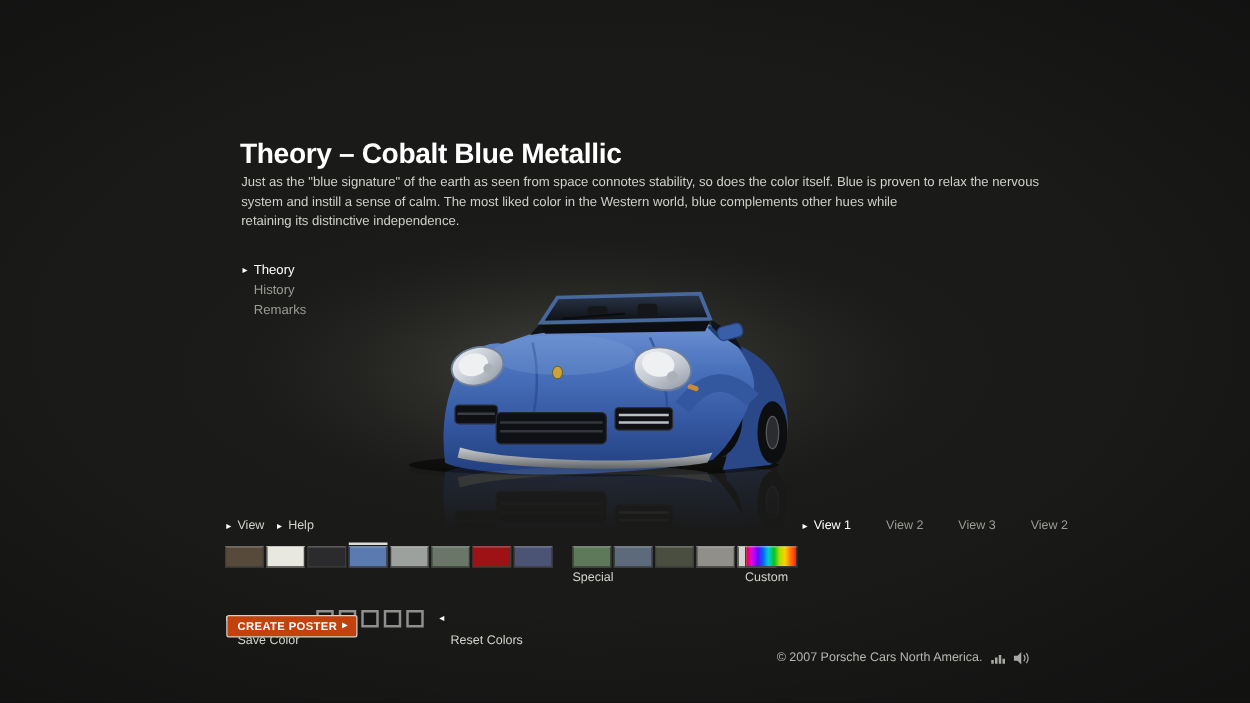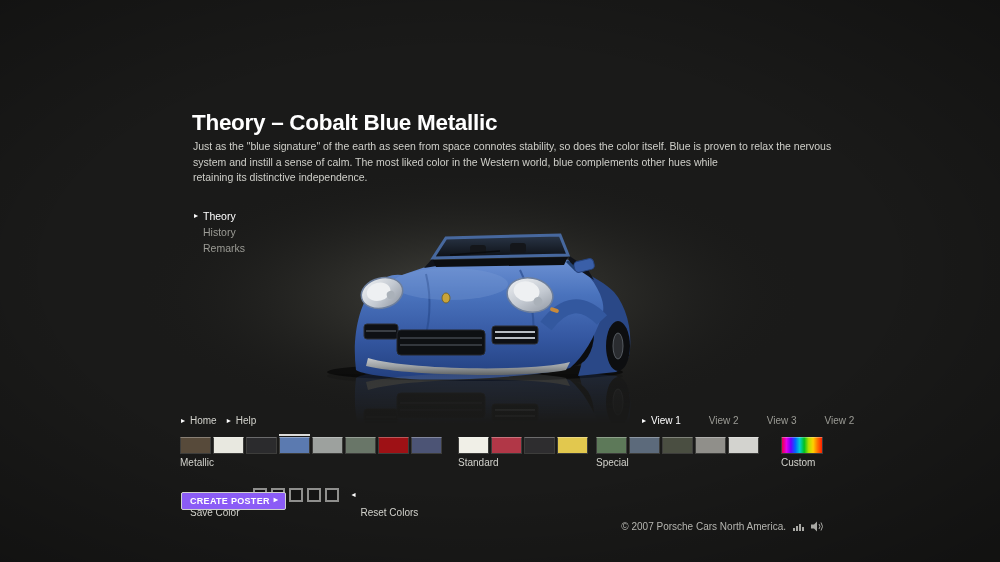--- a/index.html
+++ b/index.html
@@ -50,21 +50,21 @@
   
   .tools-row{position:absolute;left:181px;top:472px;display:flex;align-items:center;z-index:4;font-size:10px;}
   .tools-row .lbl{color:#d2d2cc;margin-top:35px;}
   .slots{display:flex;gap:4px;margin-left:14px;}
   .slot{box-sizing:border-box;width:14px;height:14px;border:2px solid #8f8f8d;background:#141414;cursor:pointer;}
   .reset{display:flex;align-items:center;margin-left:12px;cursor:pointer;color:#d2d2cc;}
   .save{display:flex;align-items:center;cursor:pointer;}
 
   
   .poster-btn{position:absolute;left:181px;top:492px;z-index:4;border:1px solid #cfcfcd;border-radius:2px;
-      background:#8b5cf6;color:#ffffff;font-weight:bold;font-size:9px;letter-spacing:0.3px;
+      background:#c2410c;color:#ffffff;font-weight:bold;font-size:9px;letter-spacing:0.3px;
       padding:3px 7px 3px 8px;cursor:pointer;display:flex;gap:4px;
       font-family:"Liberation Sans",sans-serif;}
   .poster-btn .arr{width:auto;}
   .copyright{position:absolute;right:176px;top:494px;display:flex;align-items:center;gap:7px;z-index:4;
       font-size:10px;color:#b5b5b0;margin-top:27px;}
   .snd{display:flex;align-items:flex-end;gap:1px;height:8px;}
   .snd i{display:block;width:2px;background:#a8a8a4;}
 </style>
 </head>
 <body>
@@ -201,21 +201,21 @@
         <use href="#carBody" transform="translate(0,392) scale(1,-1)"></use>
       </g>
     </svg>
   </div>
 
   <div class="vignette"></div>
 
   <div class="nav-row">
     <div class="nav-link">
       <span class="arr">▸</span>
-      <span>Home</span>
+      <span>View</span>
     </div>
     <div class="nav-link">
       <span class="arr">▸</span>
       <span>Help</span>
     </div>
   </div>
   <div class="view-switcher">
       <div class="view-item active">
         <span class="arr">▸</span>
         <span class="lbl">View 1</span>
@@ -239,30 +239,20 @@
         <div class="sw-row">
           <div class="swatch" style="background: rgb(87, 74, 58);"></div>
           <div class="swatch" style="background: rgb(232, 232, 224);"></div>
           <div class="swatch" style="background: rgb(43, 43, 45);"></div>
           <div class="swatch selected" style="background: rgb(91, 122, 176);"></div>
           <div class="swatch" style="background: rgb(157, 161, 158);"></div>
           <div class="swatch" style="background: rgb(105, 118, 104);"></div>
           <div class="swatch" style="background: rgb(158, 17, 21);"></div>
           <div class="swatch" style="background: rgb(76, 84, 117);"></div>
         </div>
-        <div class="pal-label">Metallic</div>
-      </div>
-      <div class="pal-group">
-        <div class="sw-row">
-          <div class="swatch" style="background: rgb(240, 239, 231);"></div>
-          <div class="swatch" style="background: rgb(177, 55, 71);"></div>
-          <div class="swatch" style="background: rgb(46, 45, 47);"></div>
-          <div class="swatch" style="background: rgb(226, 200, 78);"></div>
-        </div>
-        <div class="pal-label">Standard</div>
       </div>
       <div class="pal-group">
         <div class="sw-row">
           <div class="swatch" style="background: rgb(93, 121, 89);"></div>
           <div class="swatch" style="background: rgb(92, 106, 123);"></div>
           <div class="swatch" style="background: rgb(74, 78, 65);"></div>
           <div class="swatch" style="background: rgb(144, 143, 138);"></div>
           <div class="swatch" style="background: rgb(211, 211, 207);"></div>
         </div>
         <div class="pal-label">Special</div>

